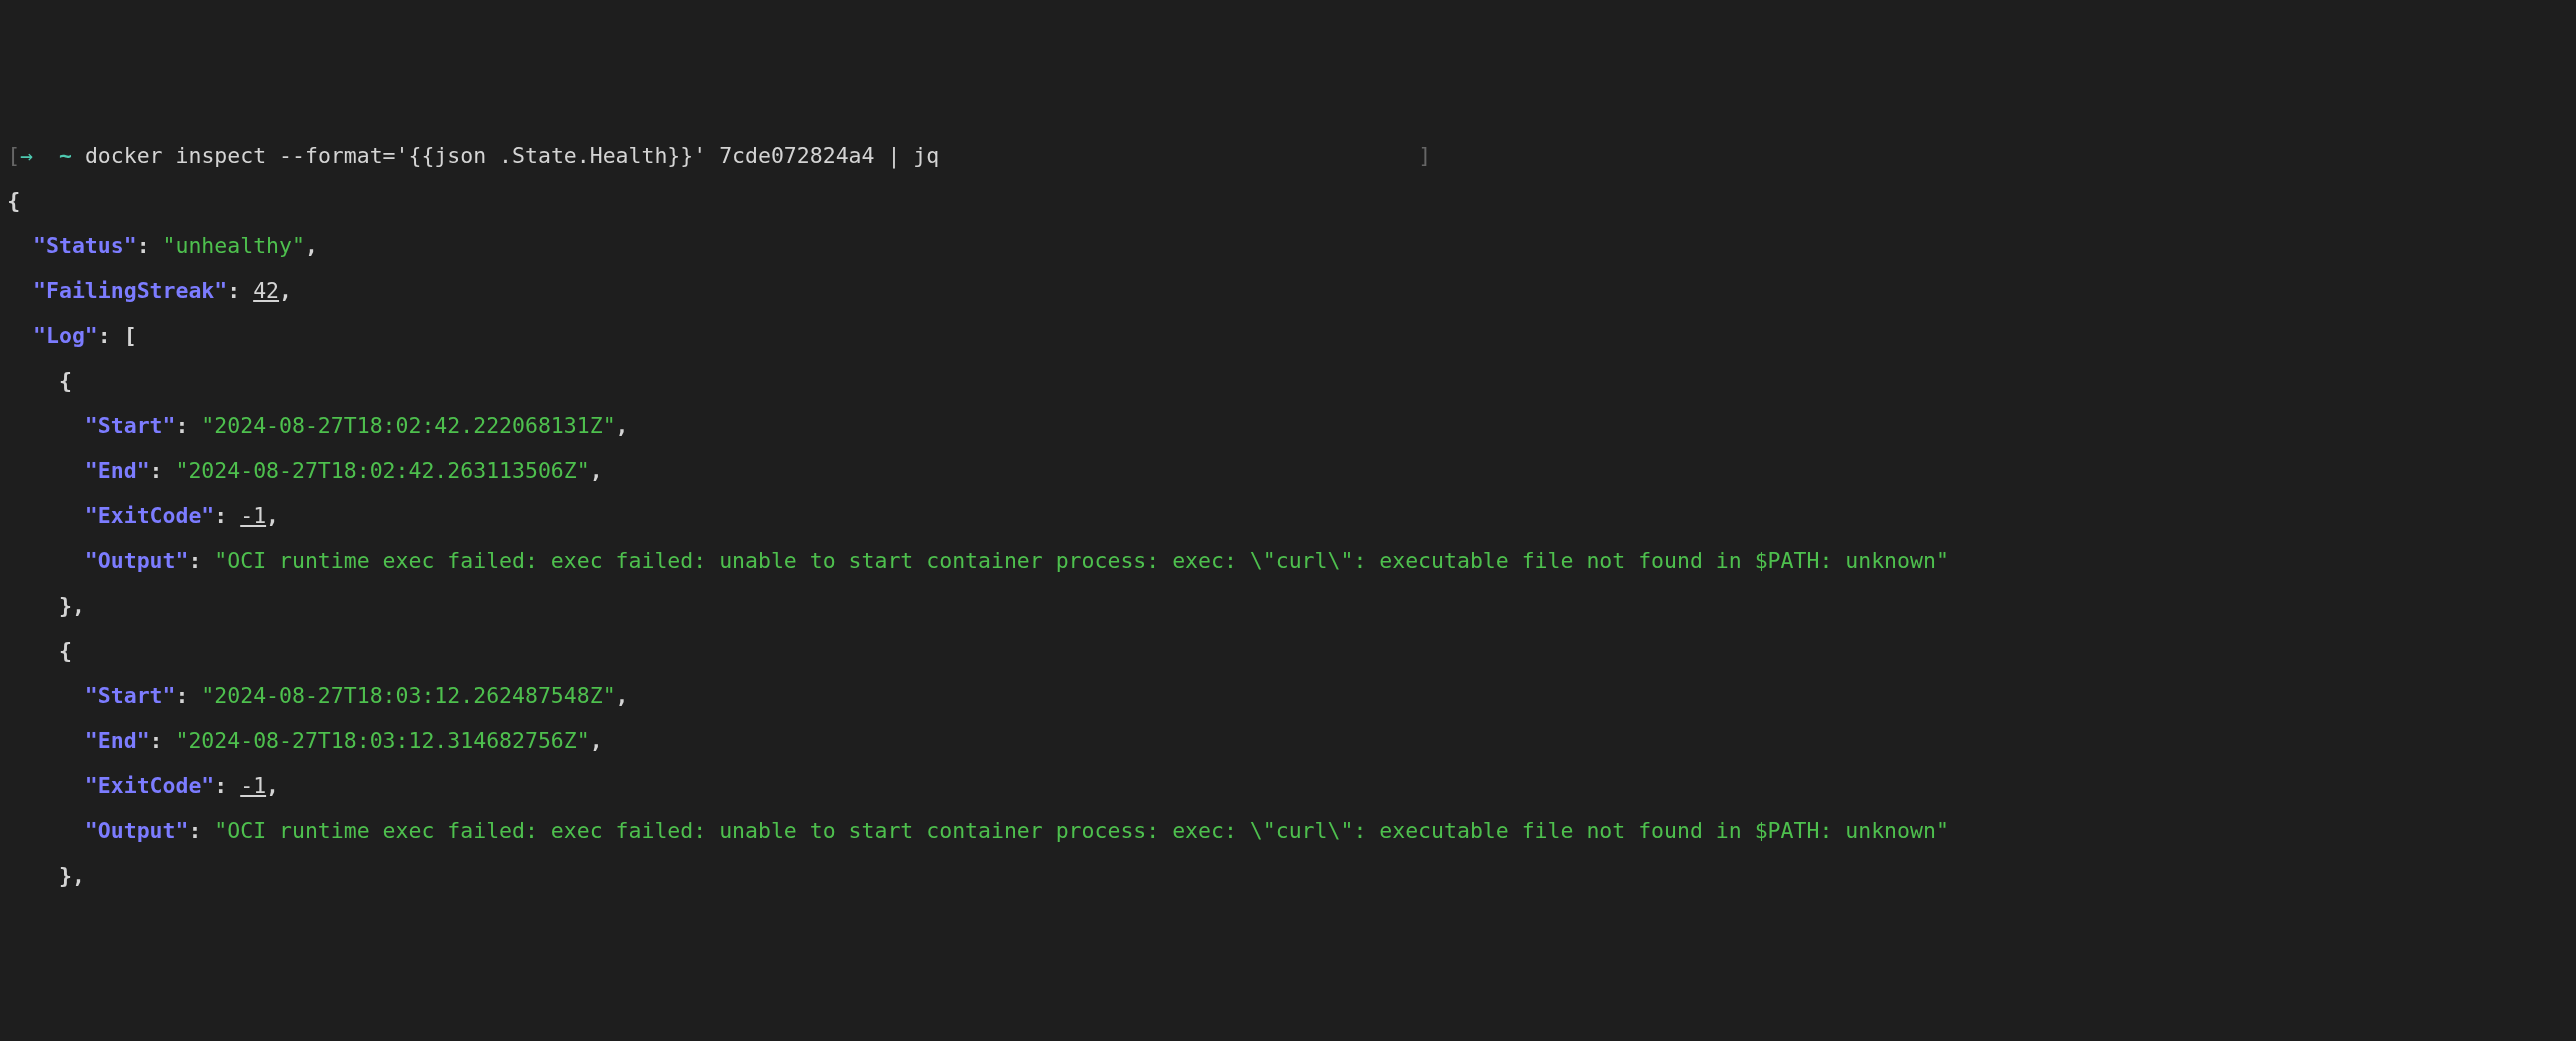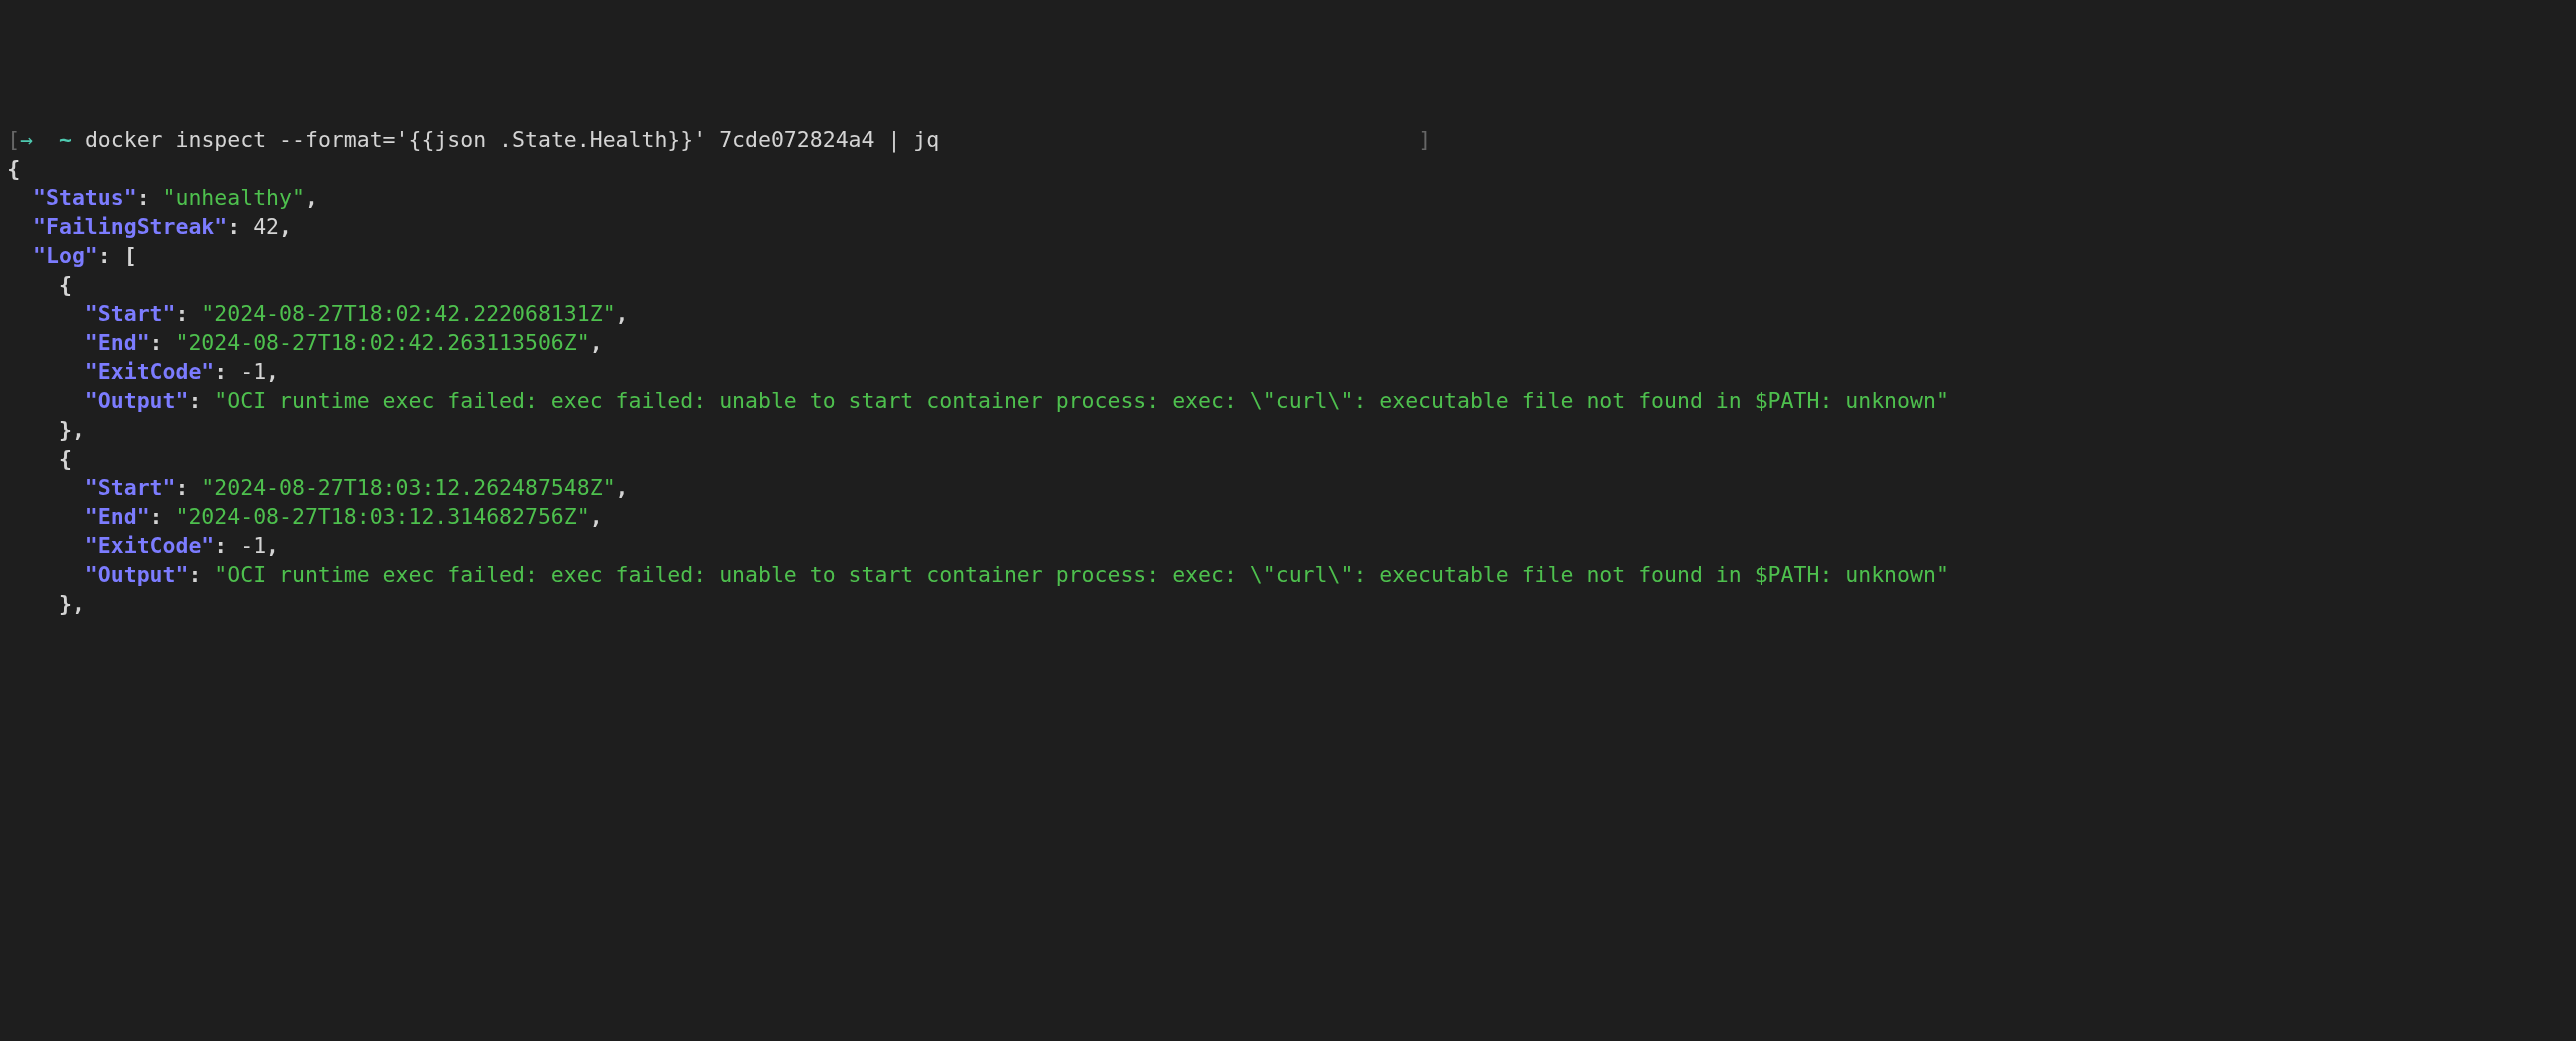--- a/index.html
+++ b/index.html
@@ -29,30 +29,32 @@
     }
     .json-key {
       color: #7c7cff;
       font-weight: bold;
     }
     .json-string {
       color: #4ec04e;
     }
     .json-number {
       color: #d4d4d4;
+      text-decoration: underline;
     }
     .json-punct {
       color: #d4d4d4;
       font-weight: bold;
     }
     .bracket-hint {
       color: #666;
     }
     .line {
       display: block;
+      margin-top: 16px;
     }
   </style>
 </head>
 <body>
 
 
 
 <div><span class="line"><span class="bracket-hint">[</span><span class="prompt-arrow">→</span>  <span class="prompt-tilde">~</span> <span class="command">docker inspect --format='{{json .State.Health}}' 7cde072824a4 | jq</span>                                     <span class="bracket-hint">]</span></span><span class="line"><span class="json-punct">{</span></span><span class="line">  <span class="json-key">"Status"</span><span class="json-punct">: </span><span class="json-string">"unhealthy"</span><span class="json-punct">,</span></span><span class="line">  <span class="json-key">"FailingStreak"</span><span class="json-punct">: </span><span class="json-number">42</span><span class="json-punct">,</span></span><span class="line">  <span class="json-key">"Log"</span><span class="json-punct">: </span><span class="json-punct">[</span></span><span class="line">    <span class="json-punct">{</span></span><span class="line">      <span class="json-key">"Start"</span><span class="json-punct">: </span><span class="json-string">"2024-08-27T18:02:42.222068131Z"</span><span class="json-punct">,</span></span><span class="line">      <span class="json-key">"End"</span><span class="json-punct">: </span><span class="json-string">"2024-08-27T18:02:42.263113506Z"</span><span class="json-punct">,</span></span><span class="line">      <span class="json-key">"ExitCode"</span><span class="json-punct">: </span><span class="json-number">-1</span><span class="json-punct">,</span></span><span class="line" style="white-space: pre-wrap;">      <span class="json-key">"Output"</span><span class="json-punct">: </span><span class="json-string">"OCI runtime exec failed: exec failed: unable to start container process: exec: \"curl\": executable file not found in $PATH: unknown"</span></span><span class="line">    <span class="json-punct">},</span></span><span class="line">    <span class="json-punct">{</span></span><span class="line">      <span class="json-key">"Start"</span><span class="json-punct">: </span><span class="json-string">"2024-08-27T18:03:12.262487548Z"</span><span class="json-punct">,</span></span><span class="line">      <span class="json-key">"End"</span><span class="json-punct">: </span><span class="json-string">"2024-08-27T18:03:12.314682756Z"</span><span class="json-punct">,</span></span><span class="line">      <span class="json-key">"ExitCode"</span><span class="json-punct">: </span><span class="json-number">-1</span><span class="json-punct">,</span></span><span class="line" style="white-space: pre-wrap;">      <span class="json-key">"Output"</span><span class="json-punct">: </span><span class="json-string">"OCI runtime exec failed: exec failed: unable to start container process: exec: \"curl\": executable file not found in $PATH: unknown"</span></span><span class="line">    <span class="json-punct">},</span></span></div>
 
 

